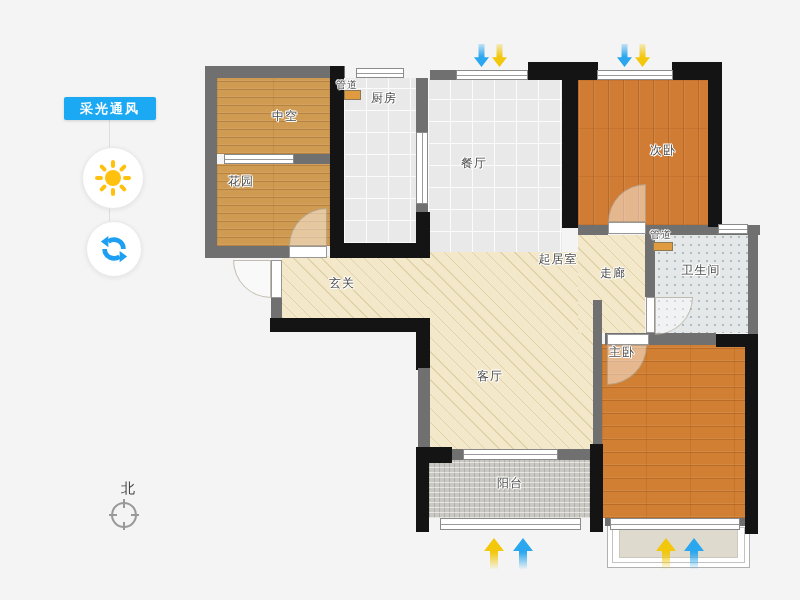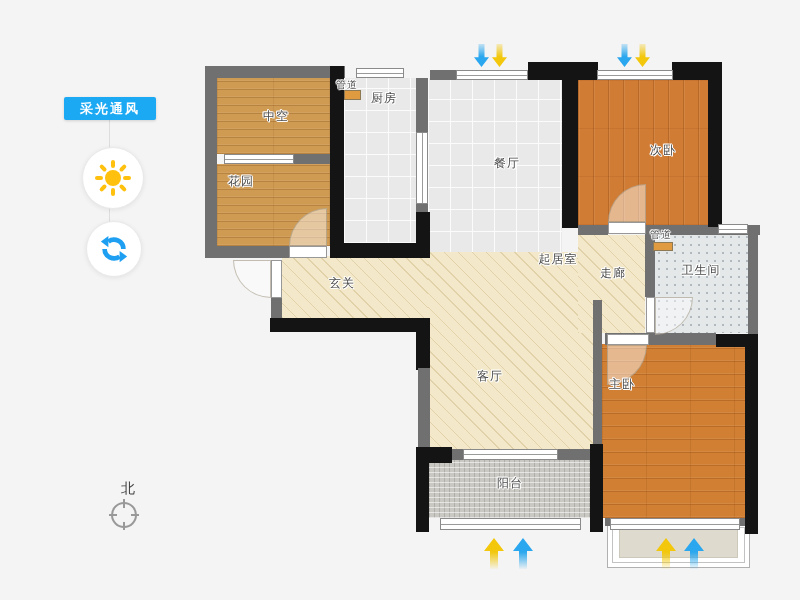--- a/index.html
+++ b/index.html
@@ -216,33 +216,33 @@
 
 <div class="leaf" style="left:289px;top:246px;width:38px;height:12px"></div>
 <div class="leaf" style="left:271px;top:260px;width:11px;height:38px"></div>
 <div class="leaf" style="left:608px;top:222px;width:38px;height:12px"></div>
 <div class="leaf" style="left:646px;top:297px;width:9px;height:36px"></div>
 <div class="leaf" style="left:607px;top:334px;width:42px;height:11px"></div>
 
 <div class="duct" style="left:344px;top:90px;width:17px;height:10px"></div>
 <div class="duct" style="left:653px;top:242px;width:20px;height:9px"></div>
 
-<span class="lbl" style="left:276px;top:116px">中空</span>
+<span class="lbl" style="left:285px;top:116px">中空</span>
 <span class="lbl" style="left:241px;top:181px">花园</span>
 <span class="lbl sm" style="left:347px;top:85px">管道</span>
 <span class="lbl" style="left:384px;top:98px">厨房</span>
-<span class="lbl" style="left:507px;top:163px">餐厅</span>
+<span class="lbl" style="left:474px;top:163px">餐厅</span>
 <span class="lbl" style="left:663px;top:150px">次卧</span>
 <span class="lbl sm" style="left:661px;top:235px">管道</span>
 <span class="lbl" style="left:701px;top:270px">卫生间</span>
 <span class="lbl" style="left:613px;top:273px">走廊</span>
 <span class="lbl" style="left:558px;top:259px">起居室</span>
 <span class="lbl" style="left:342px;top:283px">玄关</span>
 <span class="lbl" style="left:490px;top:376px">客厅</span>
-<span class="lbl" style="left:622px;top:384px">主卧</span>
+<span class="lbl" style="left:622px;top:352px">主卧</span>
 <span class="lbl" style="left:510px;top:483px">阳台</span>
 
 <div class="ar t down blue" style="left:474px"></div>
 <div class="ar t down yellow" style="left:492px"></div>
 <div class="ar t down blue" style="left:617px"></div>
 <div class="ar t down yellow" style="left:635px"></div>
 
 <div class="ar b up yellow" style="left:484px"></div>
 <div class="ar b up blue" style="left:513px"></div>
 <div class="ar b up yellow" style="left:656px"></div>

